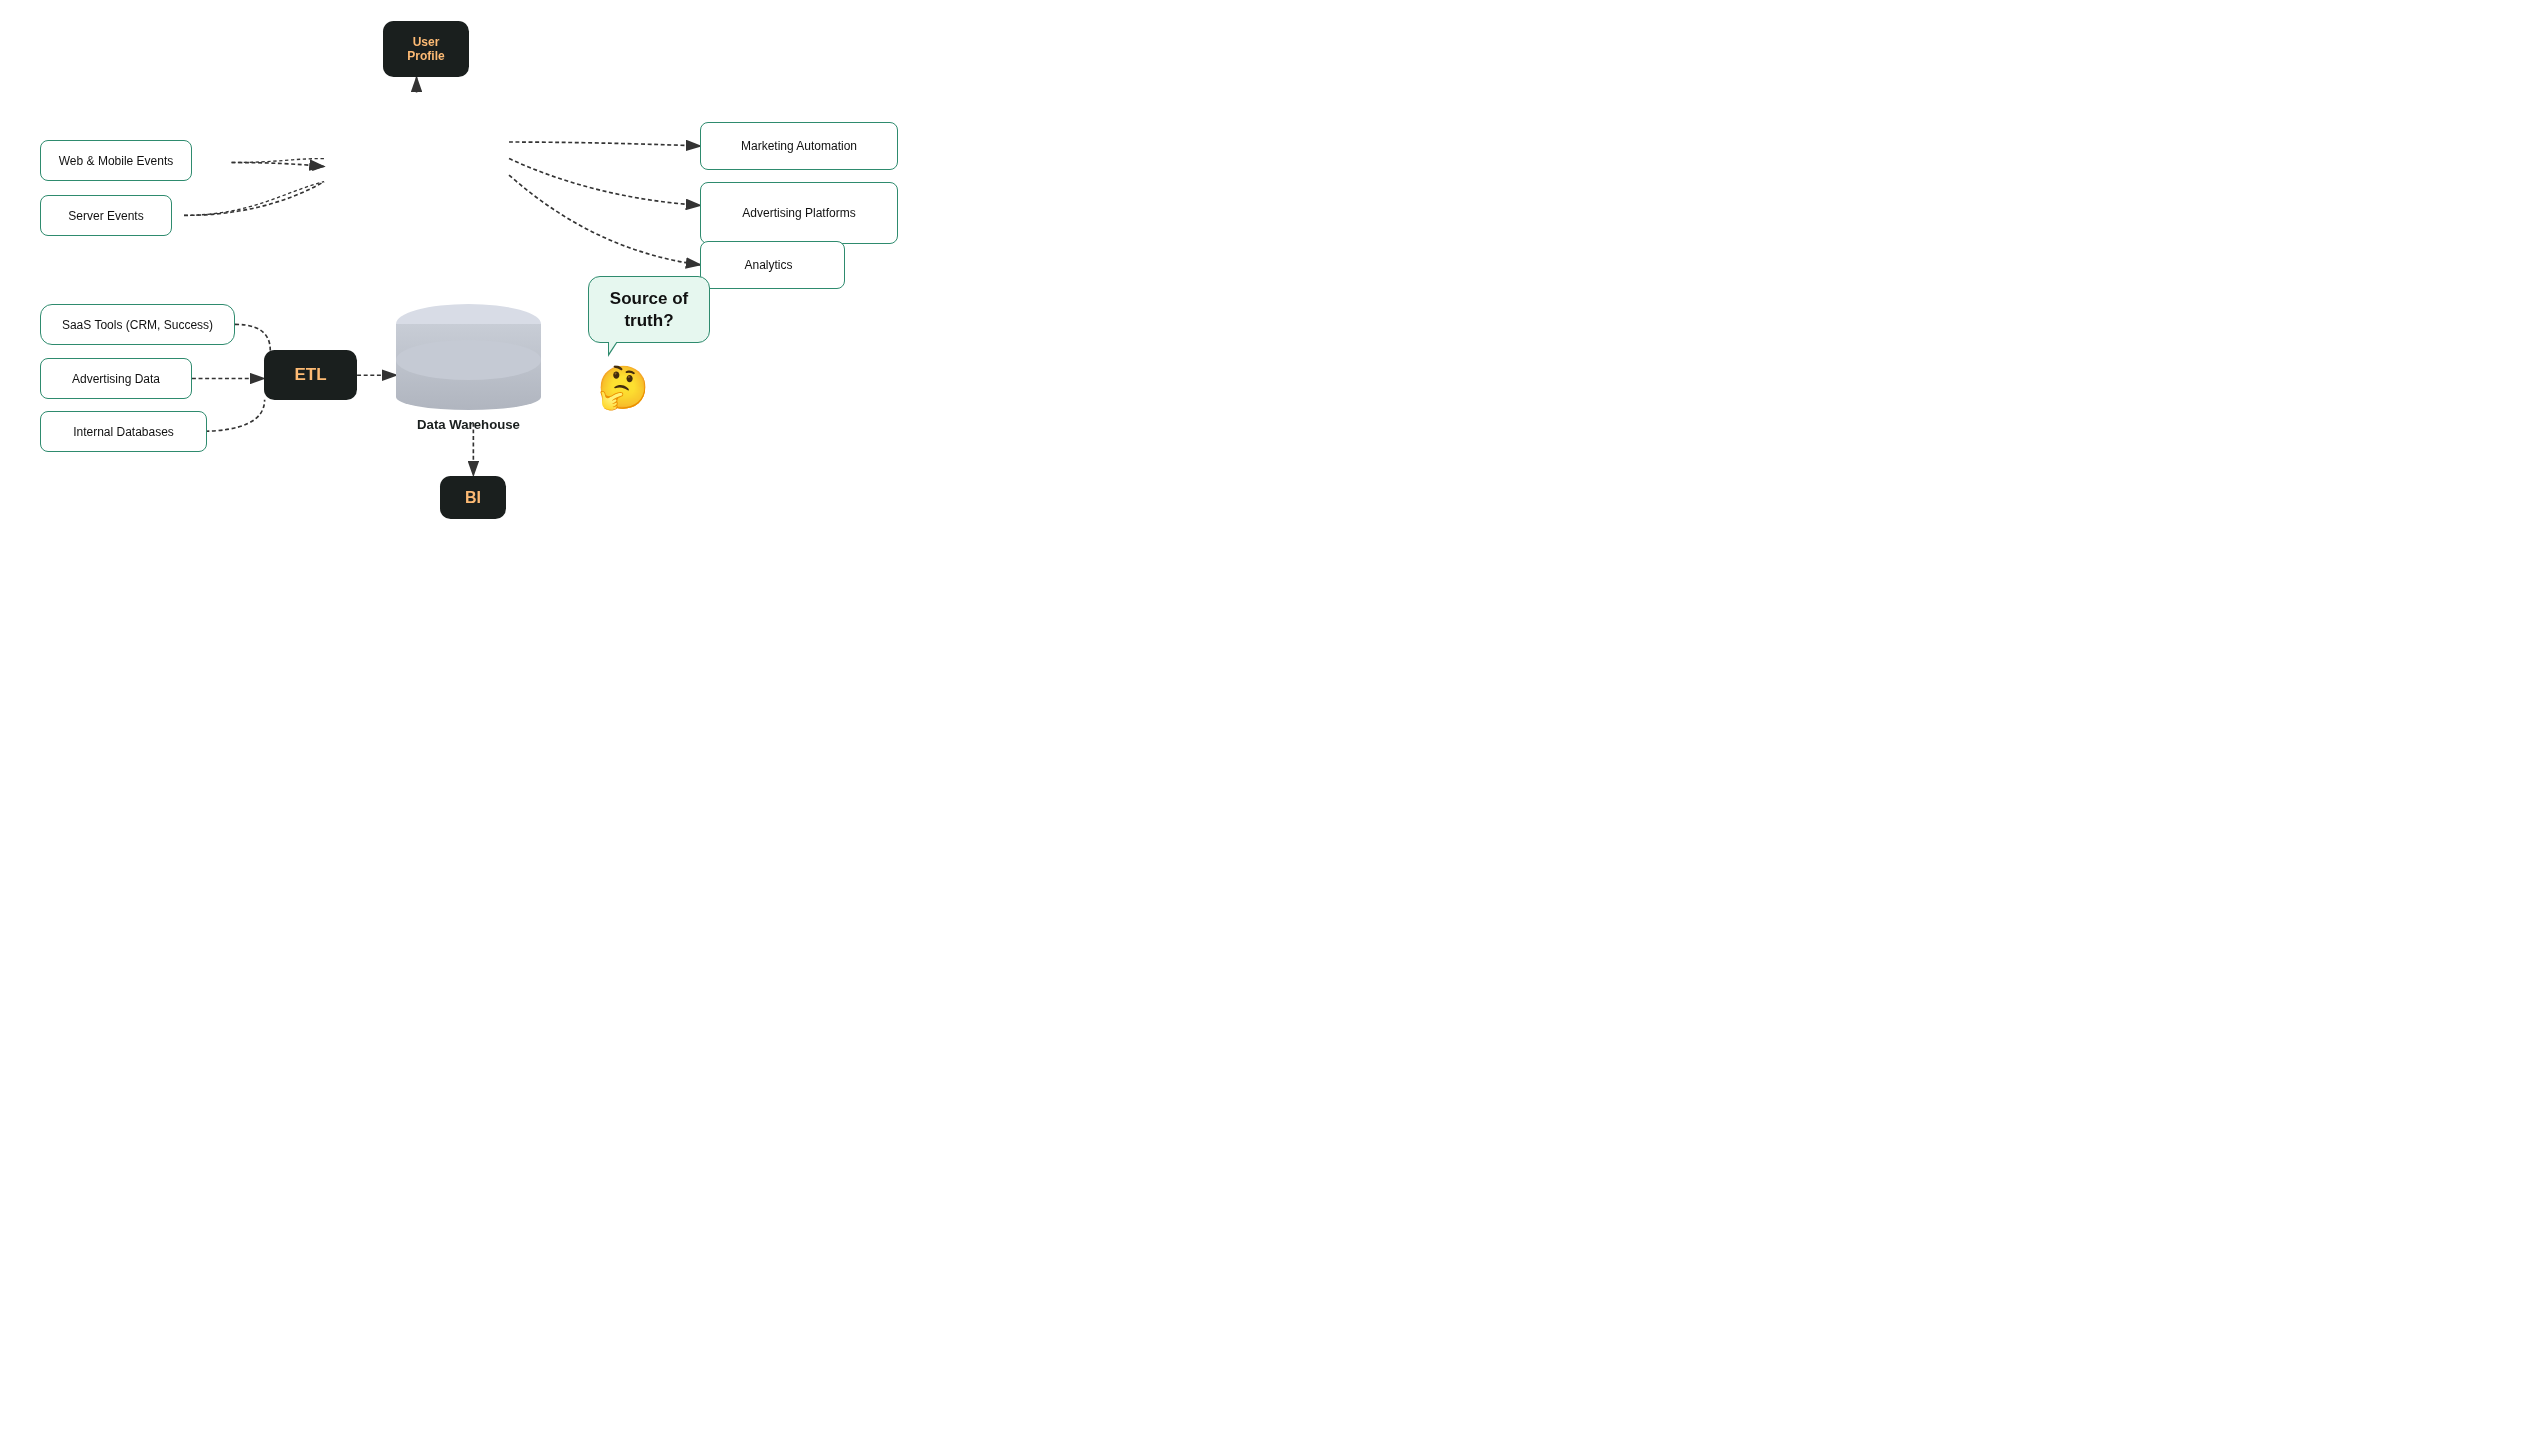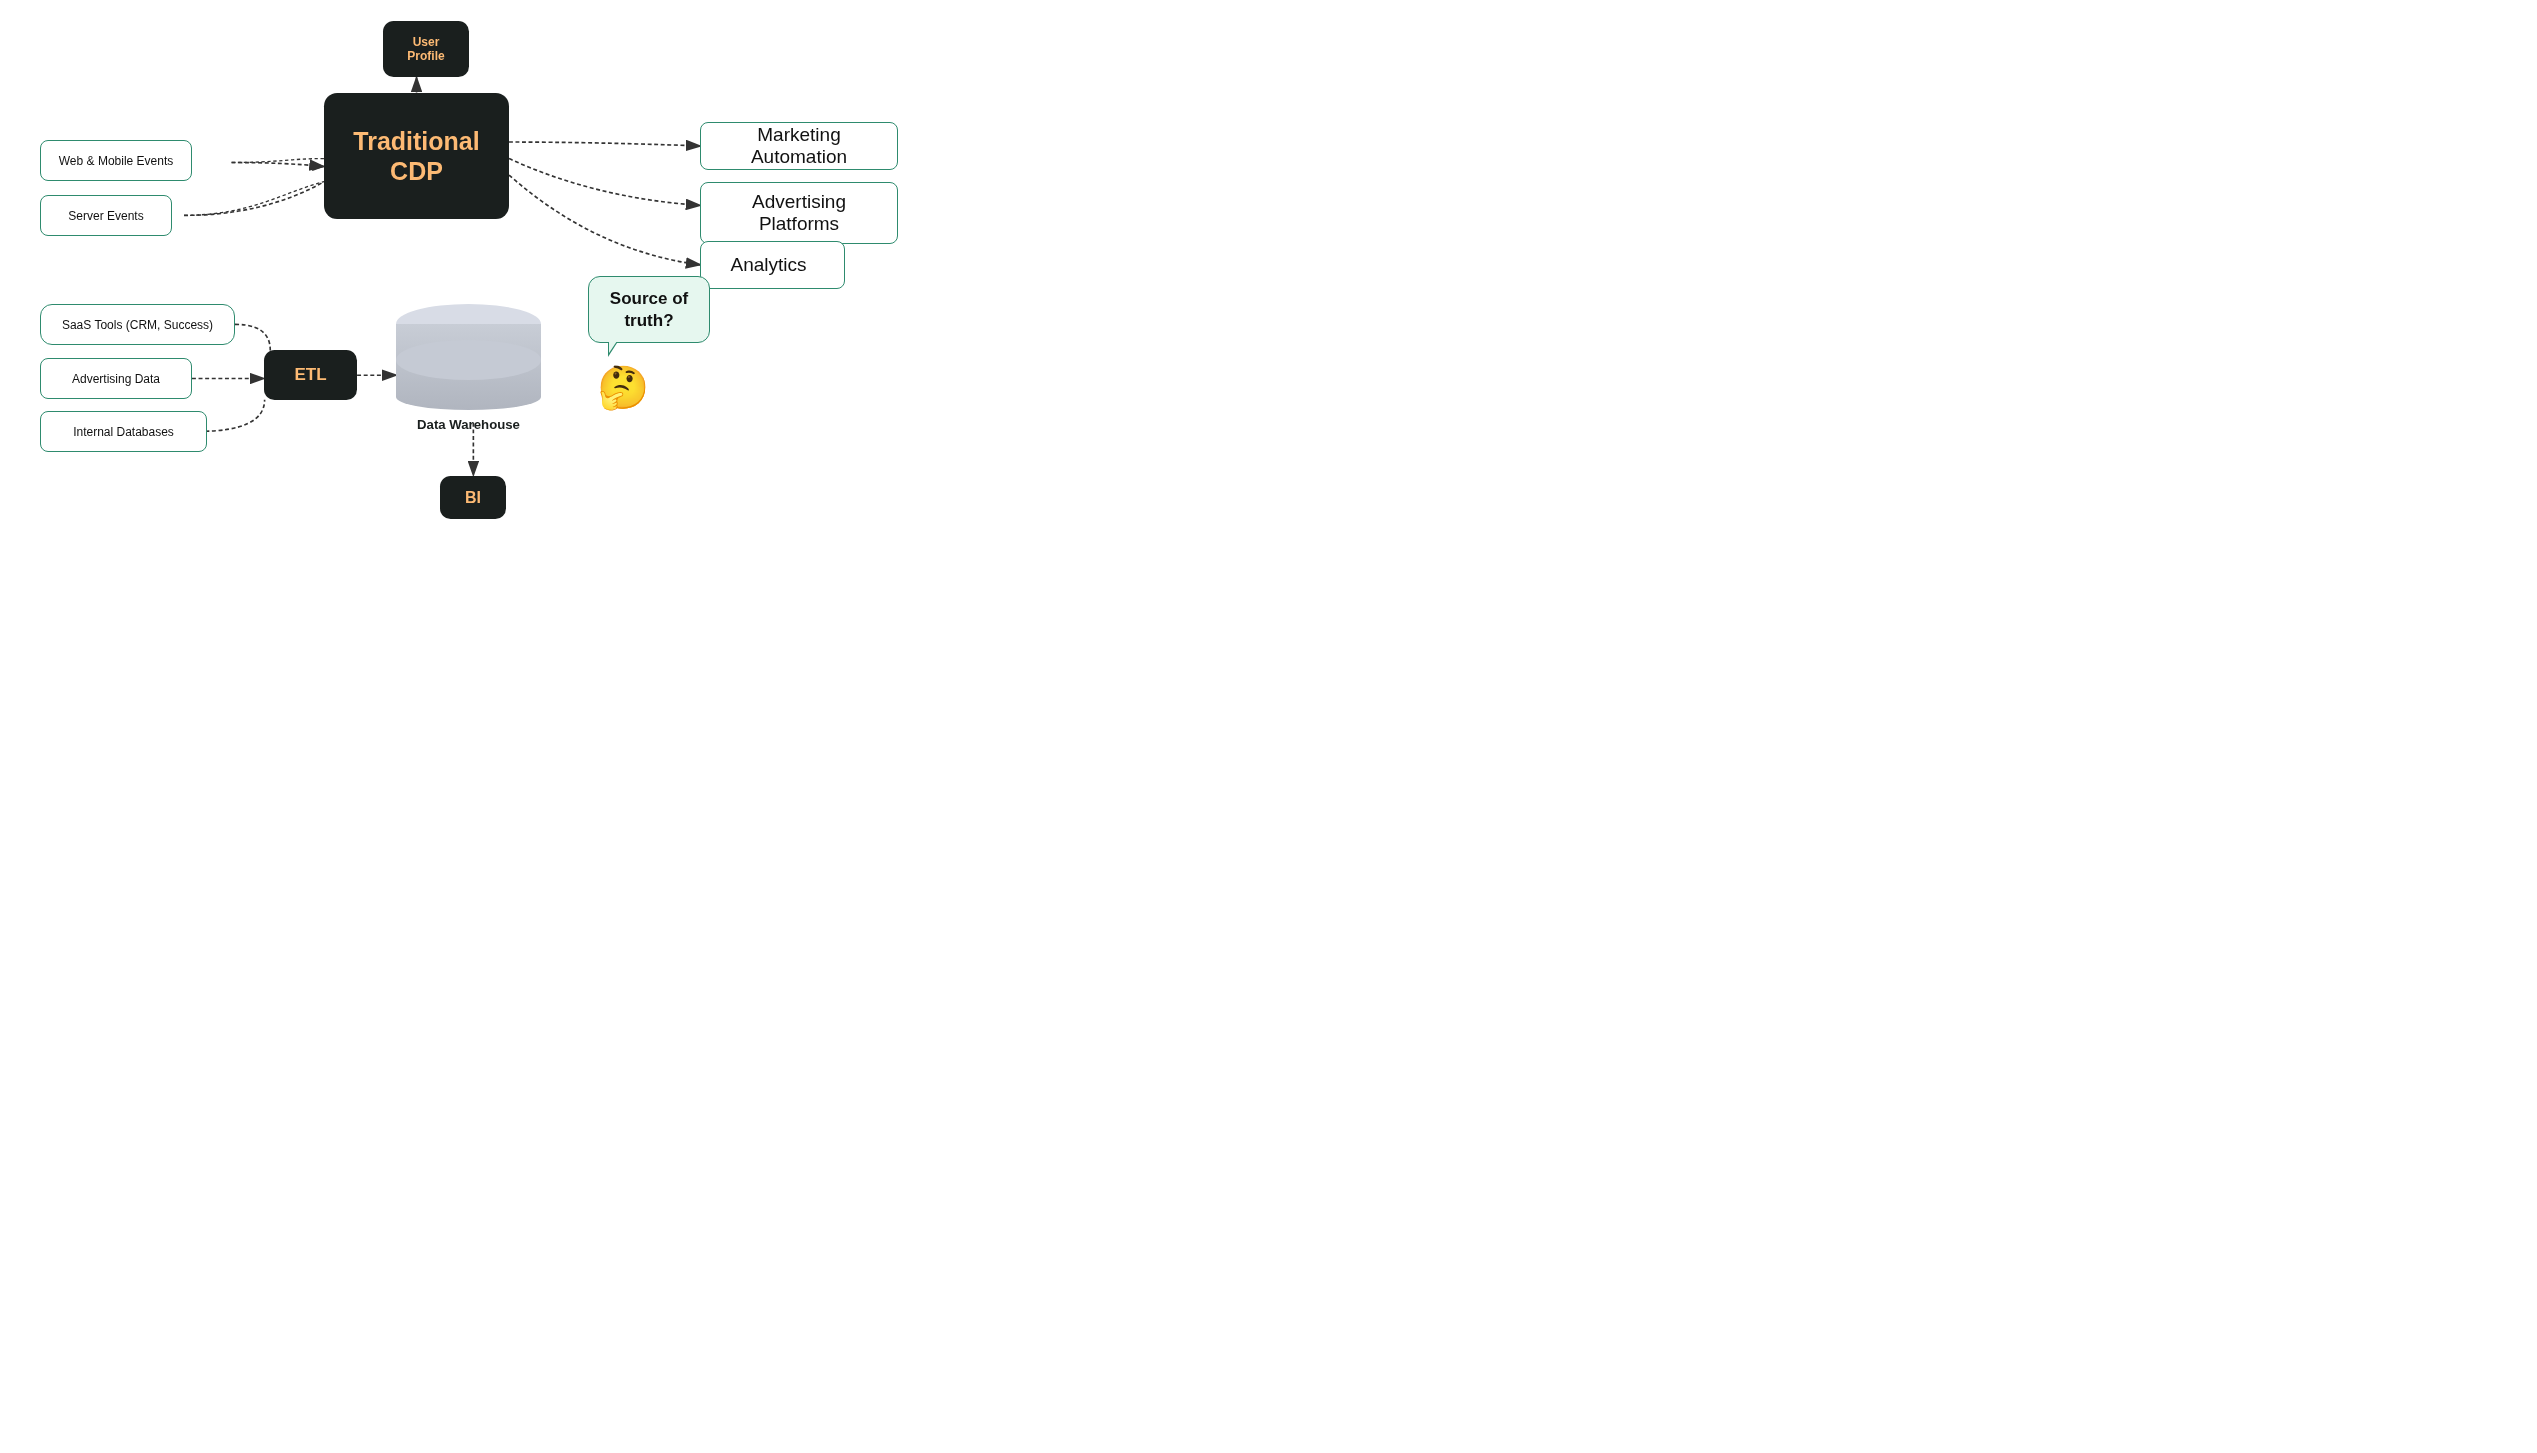--- a/index.html
+++ b/index.html
@@ -44,21 +44,21 @@
       font-size: 12px;
       font-weight: 400;
       padding: 0 13.2px;
     }
 
     
     .box-green-dest {
       border: 1.7px solid #2e8b6e;
       background: #ffffff;
       color: #111;
-      font-size: 19px;
+      font-size: 12px;
       font-weight: 400;
       padding: 0 16px;
     }
 
     
     .box-dark {
       background: #1a1f1e;
       color: #fdba74;
       border-radius: 10.6px;
     }
@@ -306,24 +306,20 @@
     <path d="M 770 265 Q 900 380 1060 401" stroke="#333" stroke-width="2.5" stroke-dasharray="6,4" fill="none" marker-end="url(#arrowhead)"></path>
 
     <path d="M 716 640 L 716 720" stroke="#333" stroke-width="2.5" stroke-dasharray="6,4" fill="none" marker-end="url(#arrowhead)"></path>
   </svg>
 
   <div class="box box-dark box-user-profile">
     <span style="white-space:pre-line; font-size:12px; font-weight:600;">User
 Profile</span>
   </div>
 
-  <div class="box box-dark box-cdp">
-    <span style="white-space:pre-line;">Traditional
-CDP</span>
-  </div>
 
   <div class="box box-dark box-etl">
     <span>ETL</span>
   </div>
 
   <div class="box box-dark box-bi">
     <span>BI</span>
   </div>
 
   <div class="box box-green box-web-mobile">

